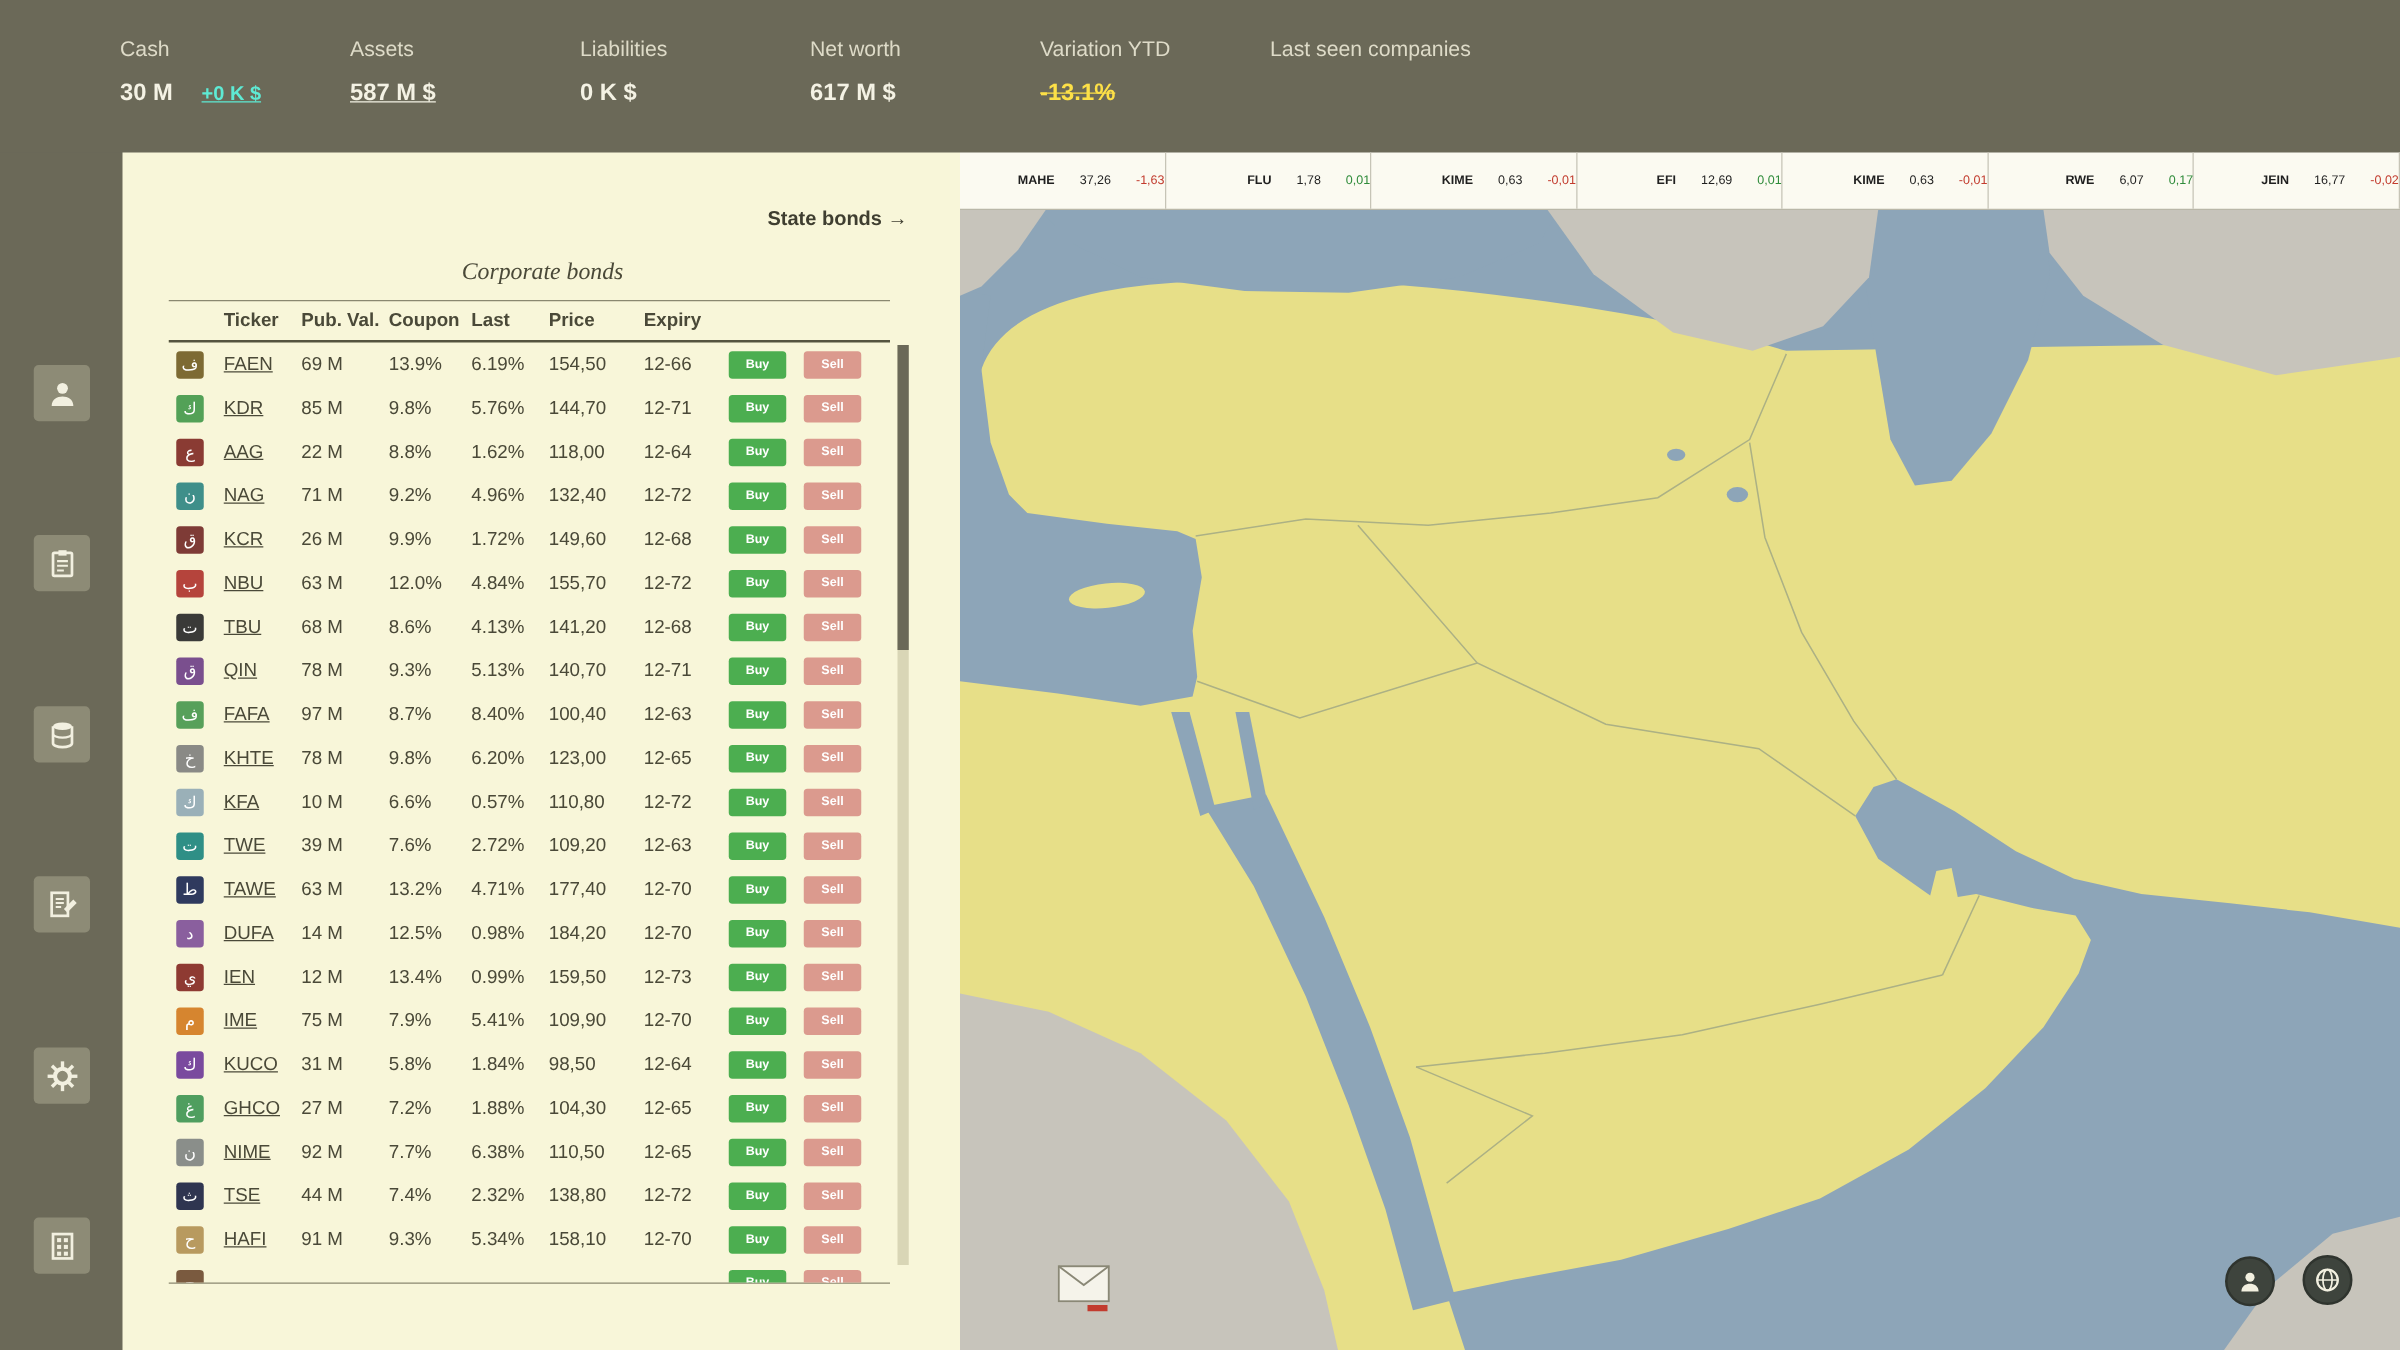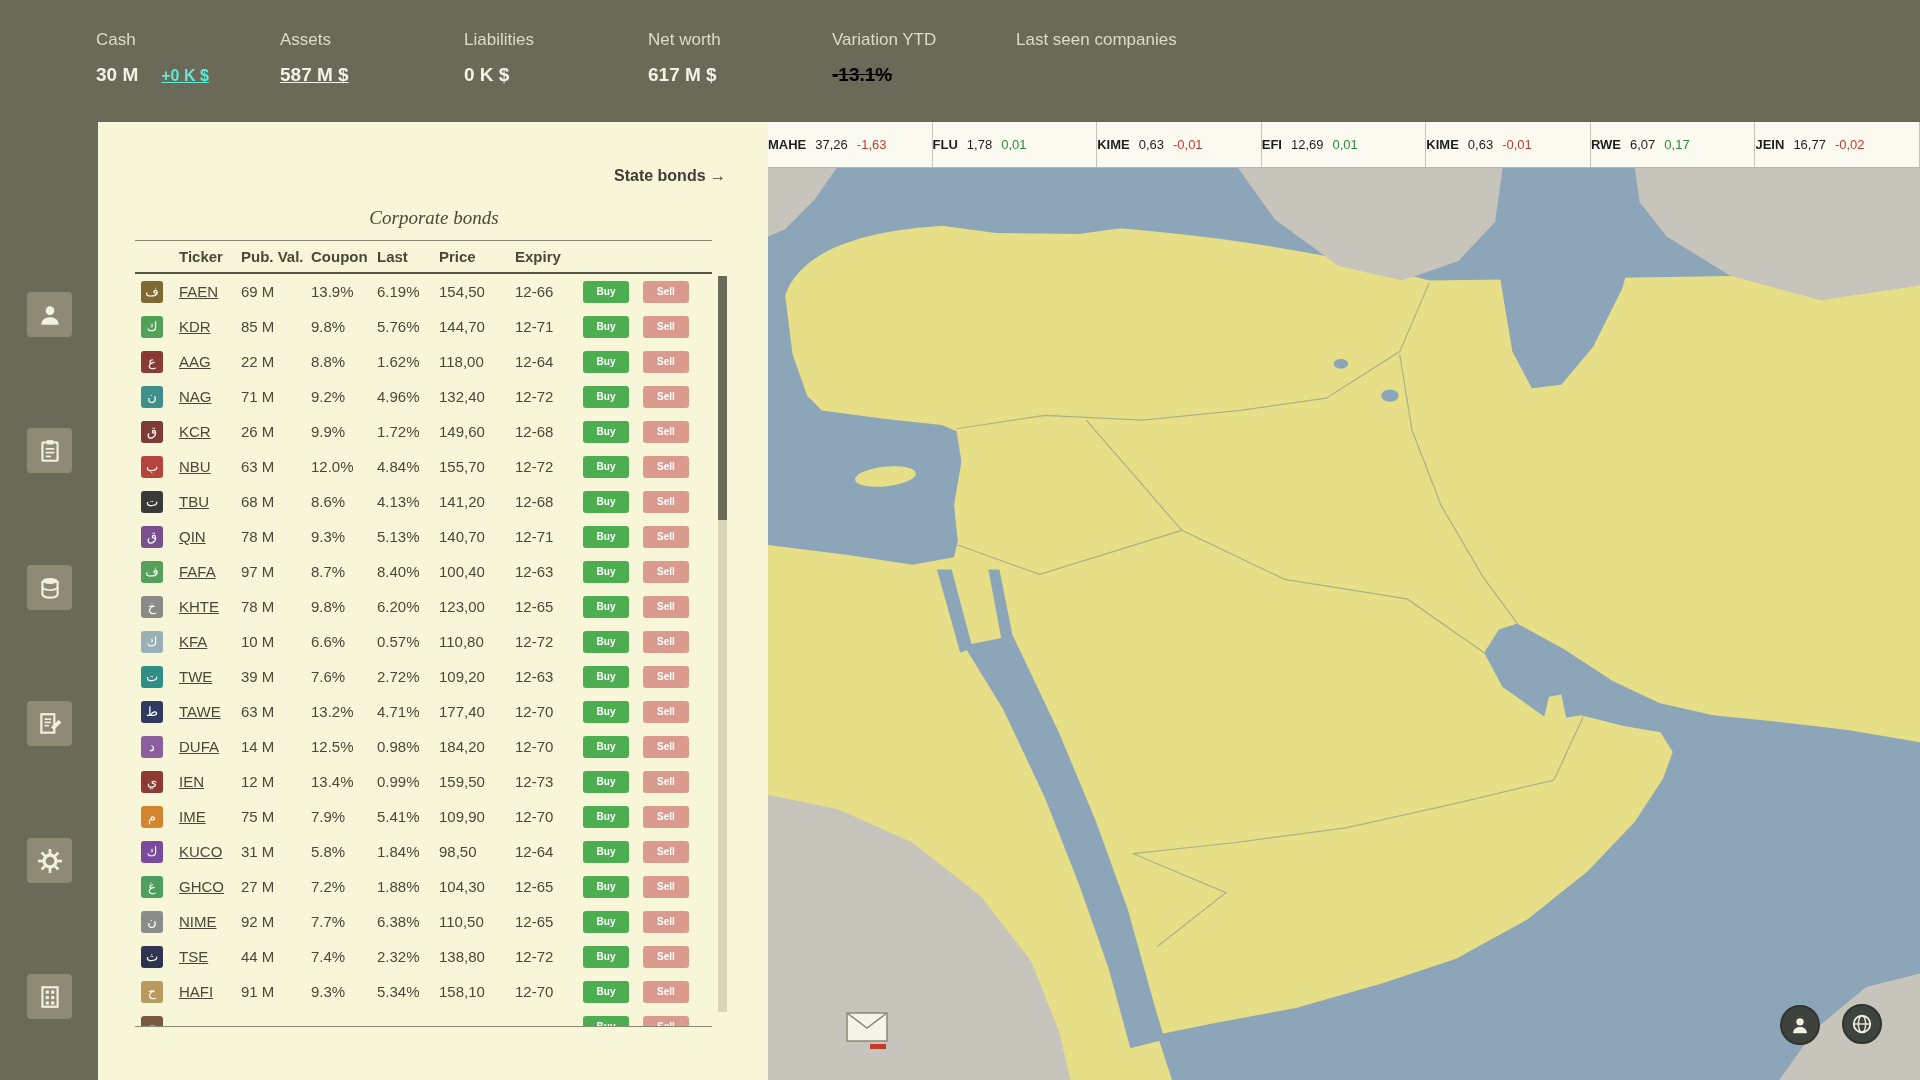--- a/index.html
+++ b/index.html
@@ -7,21 +7,21 @@
        background:#6b6958;font-family:"Liberation Sans",sans-serif;}
 
   
   .topbar{position:absolute;left:0;top:0;width:1920px;height:122px;background:#6b6958;}
   .stats{position:absolute;left:96px;top:0;display:flex;height:151px;}
   .stat{width:184px;padding-top:30px;box-sizing:border-box;}
   .stat-label{font-size:17px;color:#dedbc8;}
   .stat-value{margin-top:14px;font-size:19px;font-weight:bold;color:#f4f2e4;}
   .stat-extra{color:#5eead4;font-size:16px;font-weight:bold;margin-left:23px;text-decoration:underline;}
   .u{text-decoration:underline;cursor:pointer;}
-  .neg{color:#000000;text-decoration:line-through;}
+  .neg{color:#fde047;text-decoration:line-through;}
   .datebox{position:absolute;right:34px;top:12px;width:229px;height:97px;
            border:1px solid #97947f;background:#716f5d;box-sizing:border-box;}
   .date{margin-top:17px;text-align:center;font-size:20px;font-weight:bold;
         letter-spacing:1px;color:#f2f0df;}
   .controls{display:flex;justify-content:center;align-items:center;gap:42px;margin-top:13px;}
   .pause{display:flex;gap:5px;cursor:pointer;}
   .pause i{display:block;width:6px;height:20px;background:#f2f0df;}
   .play{width:0;height:0;border-left:15px solid #8a8873;border-top:10px solid transparent;
         border-bottom:10px solid transparent;cursor:pointer;}
   .ff{display:flex;gap:3px;cursor:pointer;}
@@ -53,22 +53,22 @@
              font-size:10px;font-weight:bold;cursor:pointer;padding:0;
              font-family:"Liberation Sans",sans-serif;}
   .buy{background:#4cae50;}
   .sell{background:#db9a8e;}
   .sb-track{position:absolute;left:620px;top:154px;width:9px;height:736px;background:#d9d6b6;}
   .sb-thumb{position:absolute;left:0;top:0;width:9px;height:244px;background:#6b6958;cursor:pointer;}
 
   
   .ticker-bar{position:absolute;left:768px;top:122px;width:1152px;height:46px;display:flex;
               background:#fbfaf1;border-bottom:1px solid #b9b7a8;box-sizing:border-box;}
-  .tcell{flex:1;display:flex;align-items:center;justify-content:flex-start;gap:9px;
-         border-right:1px solid #c6c4b6;font-size:13px;color:#1f1f1f;cursor:pointer;}
+  .tcell{flex:1;display:flex;align-items:center;justify-content:flex-end;gap:20px;
+         border-right:1px solid #c6c4b6;font-size:10px;color:#1f1f1f;cursor:pointer;}
   .tname{font-weight:bold;}
   .up{color:#2e8b3a;}
   .down{color:#c23b2e;}
 
   
   .map{position:absolute;left:768px;top:168px;width:1152px;height:912px;}
   .map svg{display:block;width:100%;height:100%;}
   .envelope{position:absolute;left:846px;top:1012px;width:42px;height:30px;cursor:pointer;}
   .env-mark{position:absolute;right:2px;bottom:-7px;width:16px;height:5px;background:#c23b2e;}
   .round-btn{position:absolute;width:40px;height:40px;border-radius:50%;background:#3e443d;

